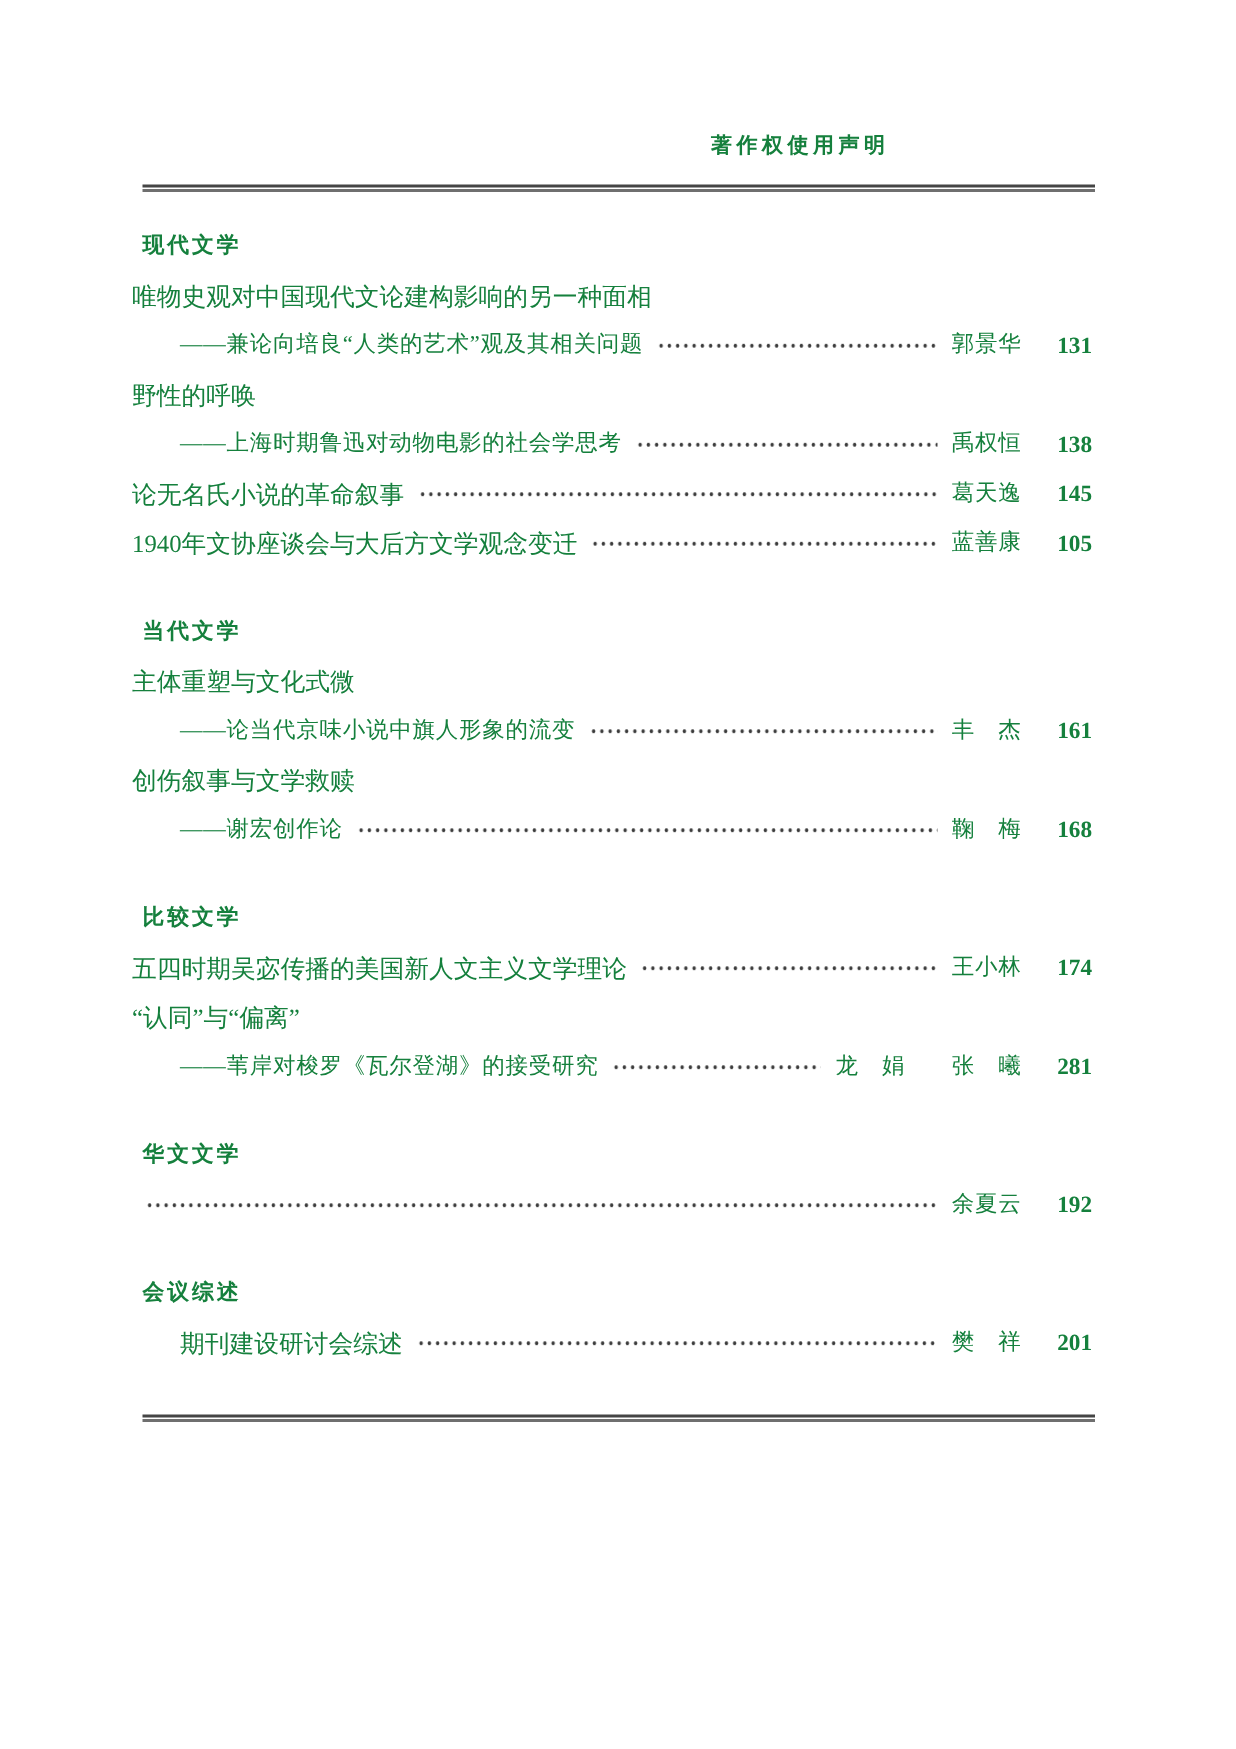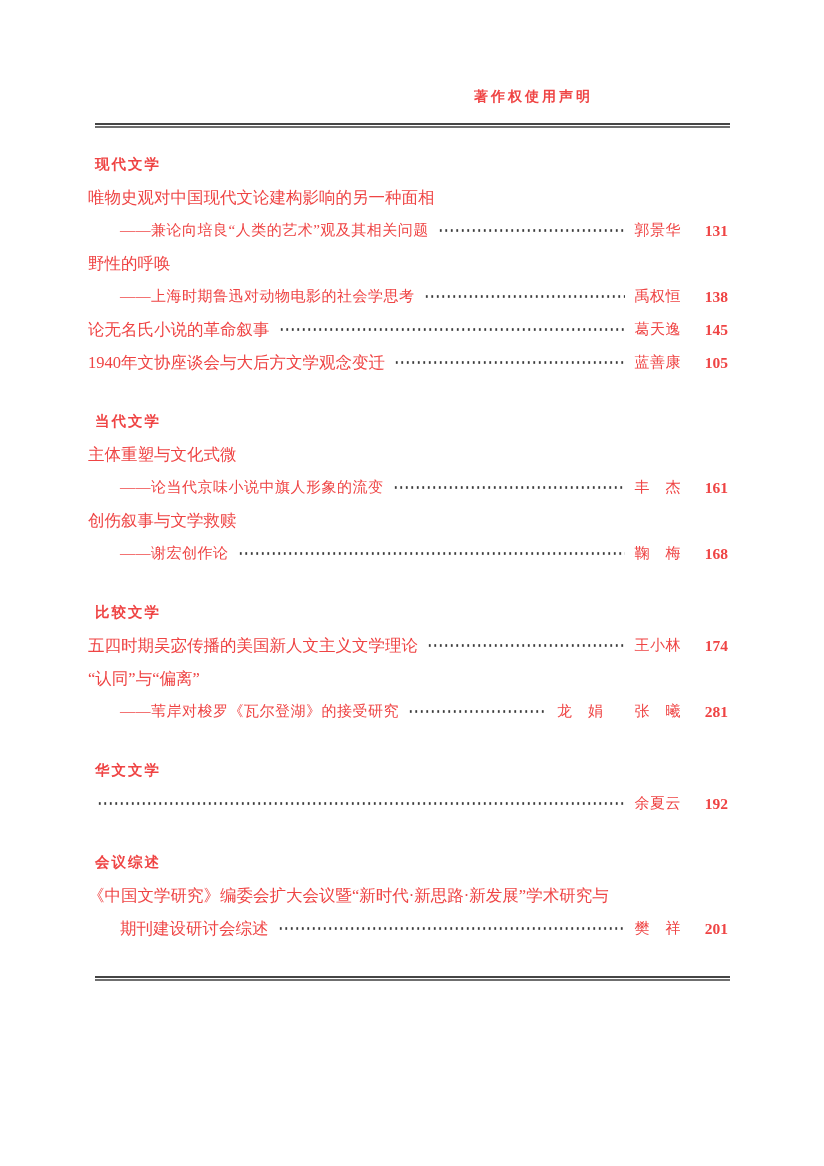--- a/index.html
+++ b/index.html
@@ -2,21 +2,21 @@
 <html><head>
 <meta charset="utf-8">
 <style>
   html, body { margin: 0; padding: 0; background: #e8e8e8; }
   .page {
     position: relative;
     width: 824px;
     height: 1166px;
     margin: 0 auto;
     background: #ffffff;
-    color: #ef4444;
+    color: #15803d;
     font-family: "Liberation Serif", "DejaVu Serif", serif;
     box-sizing: border-box;
     padding-top: 88px;
     overflow: hidden;
   }
   
   .notice {
     margin-left: 330px;
     width: 407px;
   }
@@ -178,23 +178,20 @@
       <div class="toc-section">
         <div class="toc-header">华文文学</div>
         <div class="toc-row">
           <span class="leader"></span>
           <span class="author kai">余夏云</span>
           <span class="page-num">192</span>
         </div>
       </div>
       <div class="toc-section">
         <div class="toc-header">会议综述</div>
-        <div class="toc-row">
-          <span class="row-text">《中国文学研究》编委会扩大会议暨“新时代·新思路·新发展”学术研究与</span>
-        </div>
         <div class="toc-row cont">
           <span class="row-text">期刊建设研讨会综述</span>
           <span class="leader"></span>
           <span class="author kai">樊　祥</span>
           <span class="page-num">201</span>
         </div>
       </div>
     </div>
   <div class="rule rule-bottom"></div>
 </div>

